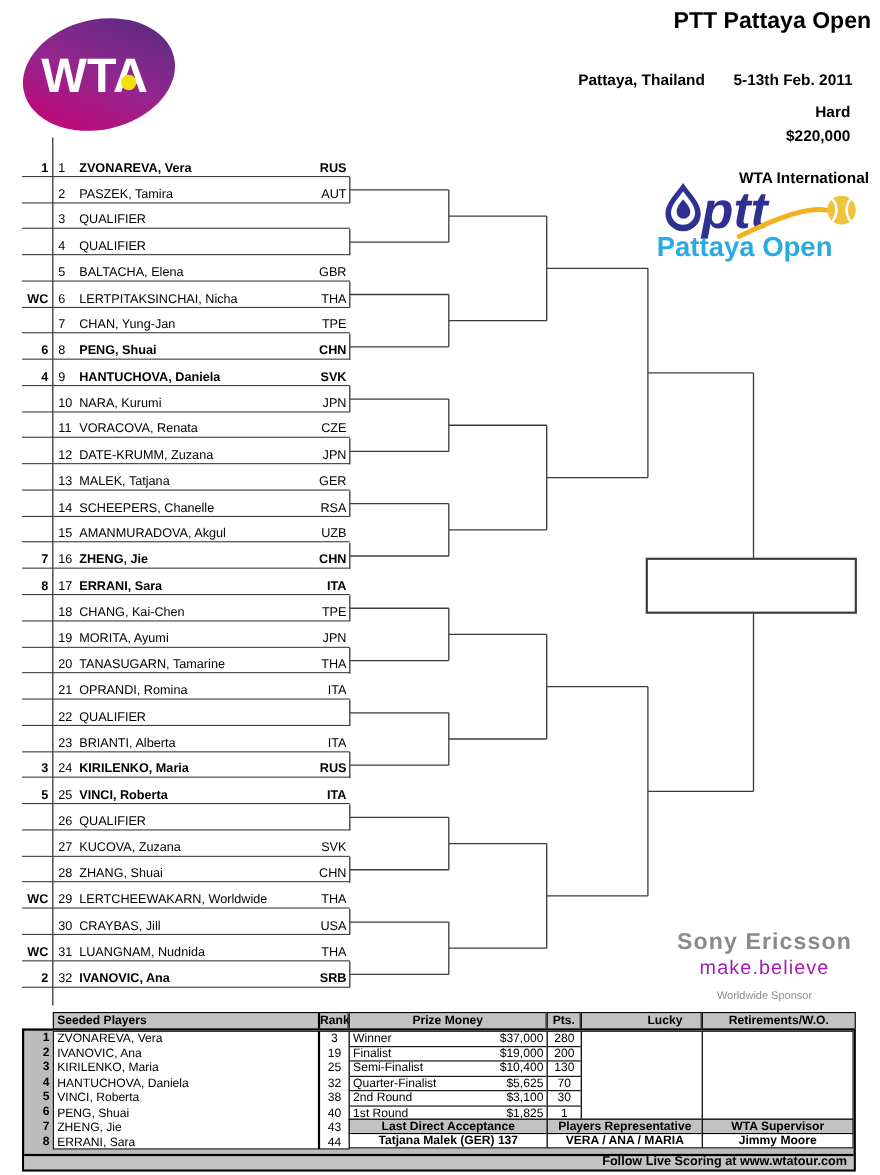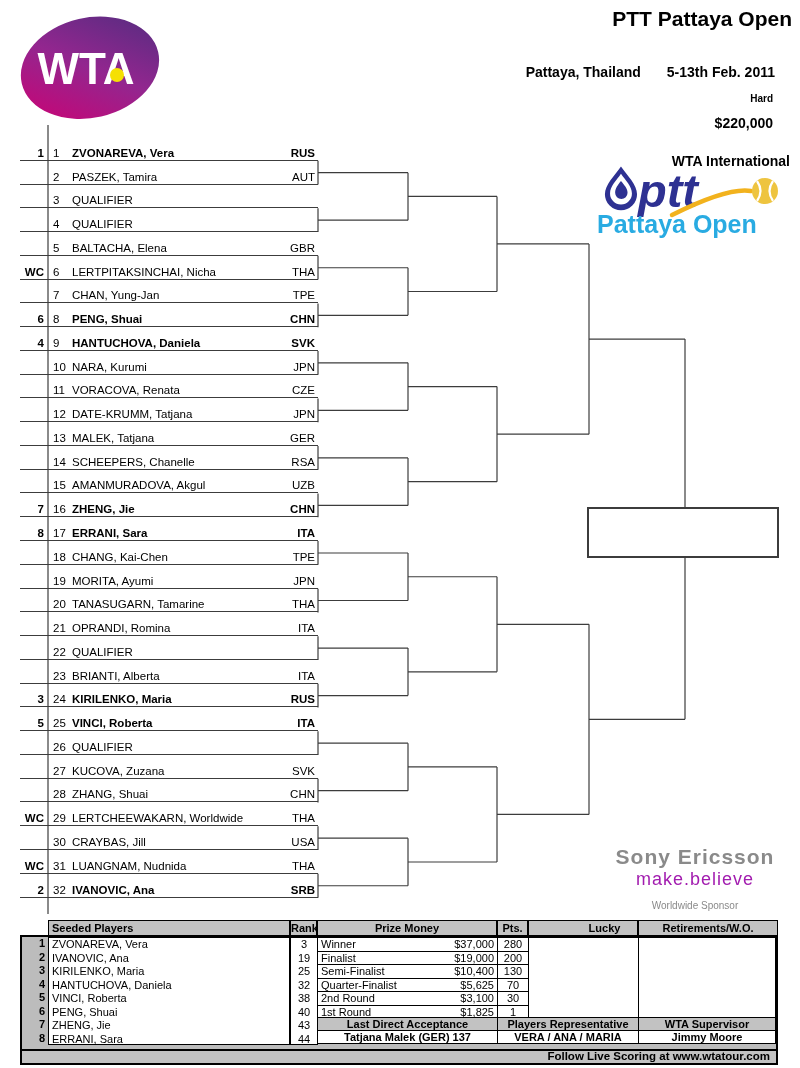--- a/index.html
+++ b/index.html
@@ -7,21 +7,21 @@
         font-family:"Liberation Sans",sans-serif;color:#000;}
   .page *{box-sizing:border-box;}
 
   
   .title{position:absolute;top:7px;right:8px;font-size:21px;font-weight:bold;}
   .banner{position:absolute;left:170px;top:38px;width:608px;height:22px;
           background:#c6c6c6;border:1.5px solid #2e2e2e;text-align:center;
           font-weight:bold;font-size:15px;line-height:19px;}
   .info1{position:absolute;top:64px;right:25px;font-size:14px;font-weight:bold;white-space:nowrap;}
   .info1 .dates{margin-left:26px;}
-  .surface{position:absolute;top:93px;right:27px;font-size:10px;font-weight:bold;}
+  .surface{position:absolute;top:93px;right:27px;font-size:14px;font-weight:bold;}
   .pmoney{position:absolute;top:115px;right:27px;font-size:14px;font-weight:bold;}
   .tier{position:absolute;top:137px;right:10px;font-size:14px;font-weight:bold;margin-top:16px;}
 
   .wta-logo{position:absolute;left:14px;top:14px;}
   .ptt-logo{position:absolute;left:588px;top:158px;}
 
   .sony{position:absolute;left:595px;top:845px;width:200px;text-align:center;}
   .sony .sname{font-size:21px;font-weight:bold;color:#8a8a8a;letter-spacing:1px;line-height:23px;}
   .sony .stag{font-size:18px;color:#a21caf;line-height:22px;letter-spacing:1px;}
   .sony .srole{font-size:10px;color:#8a8a8a;margin-top:10px;}
@@ -166,21 +166,21 @@
     </div>
       <div class="prow">
       <span class="p-seed"></span>
       <span class="p-num">11</span>
       <span class="p-name">VORACOVA, Renata</span>
       <span class="p-country">CZE</span>
     </div>
       <div class="prow">
       <span class="p-seed"></span>
       <span class="p-num">12</span>
-      <span class="p-name">DATE-KRUMM, Tatjana</span>
+      <span class="p-name">DATE-KRUMM, Zuzana</span>
       <span class="p-country">JPN</span>
     </div>
       <div class="prow">
       <span class="p-seed"></span>
       <span class="p-num">13</span>
       <span class="p-name">MALEK, Tatjana</span>
       <span class="p-country">GER</span>
     </div>
       <div class="prow">
       <span class="p-seed"></span>

